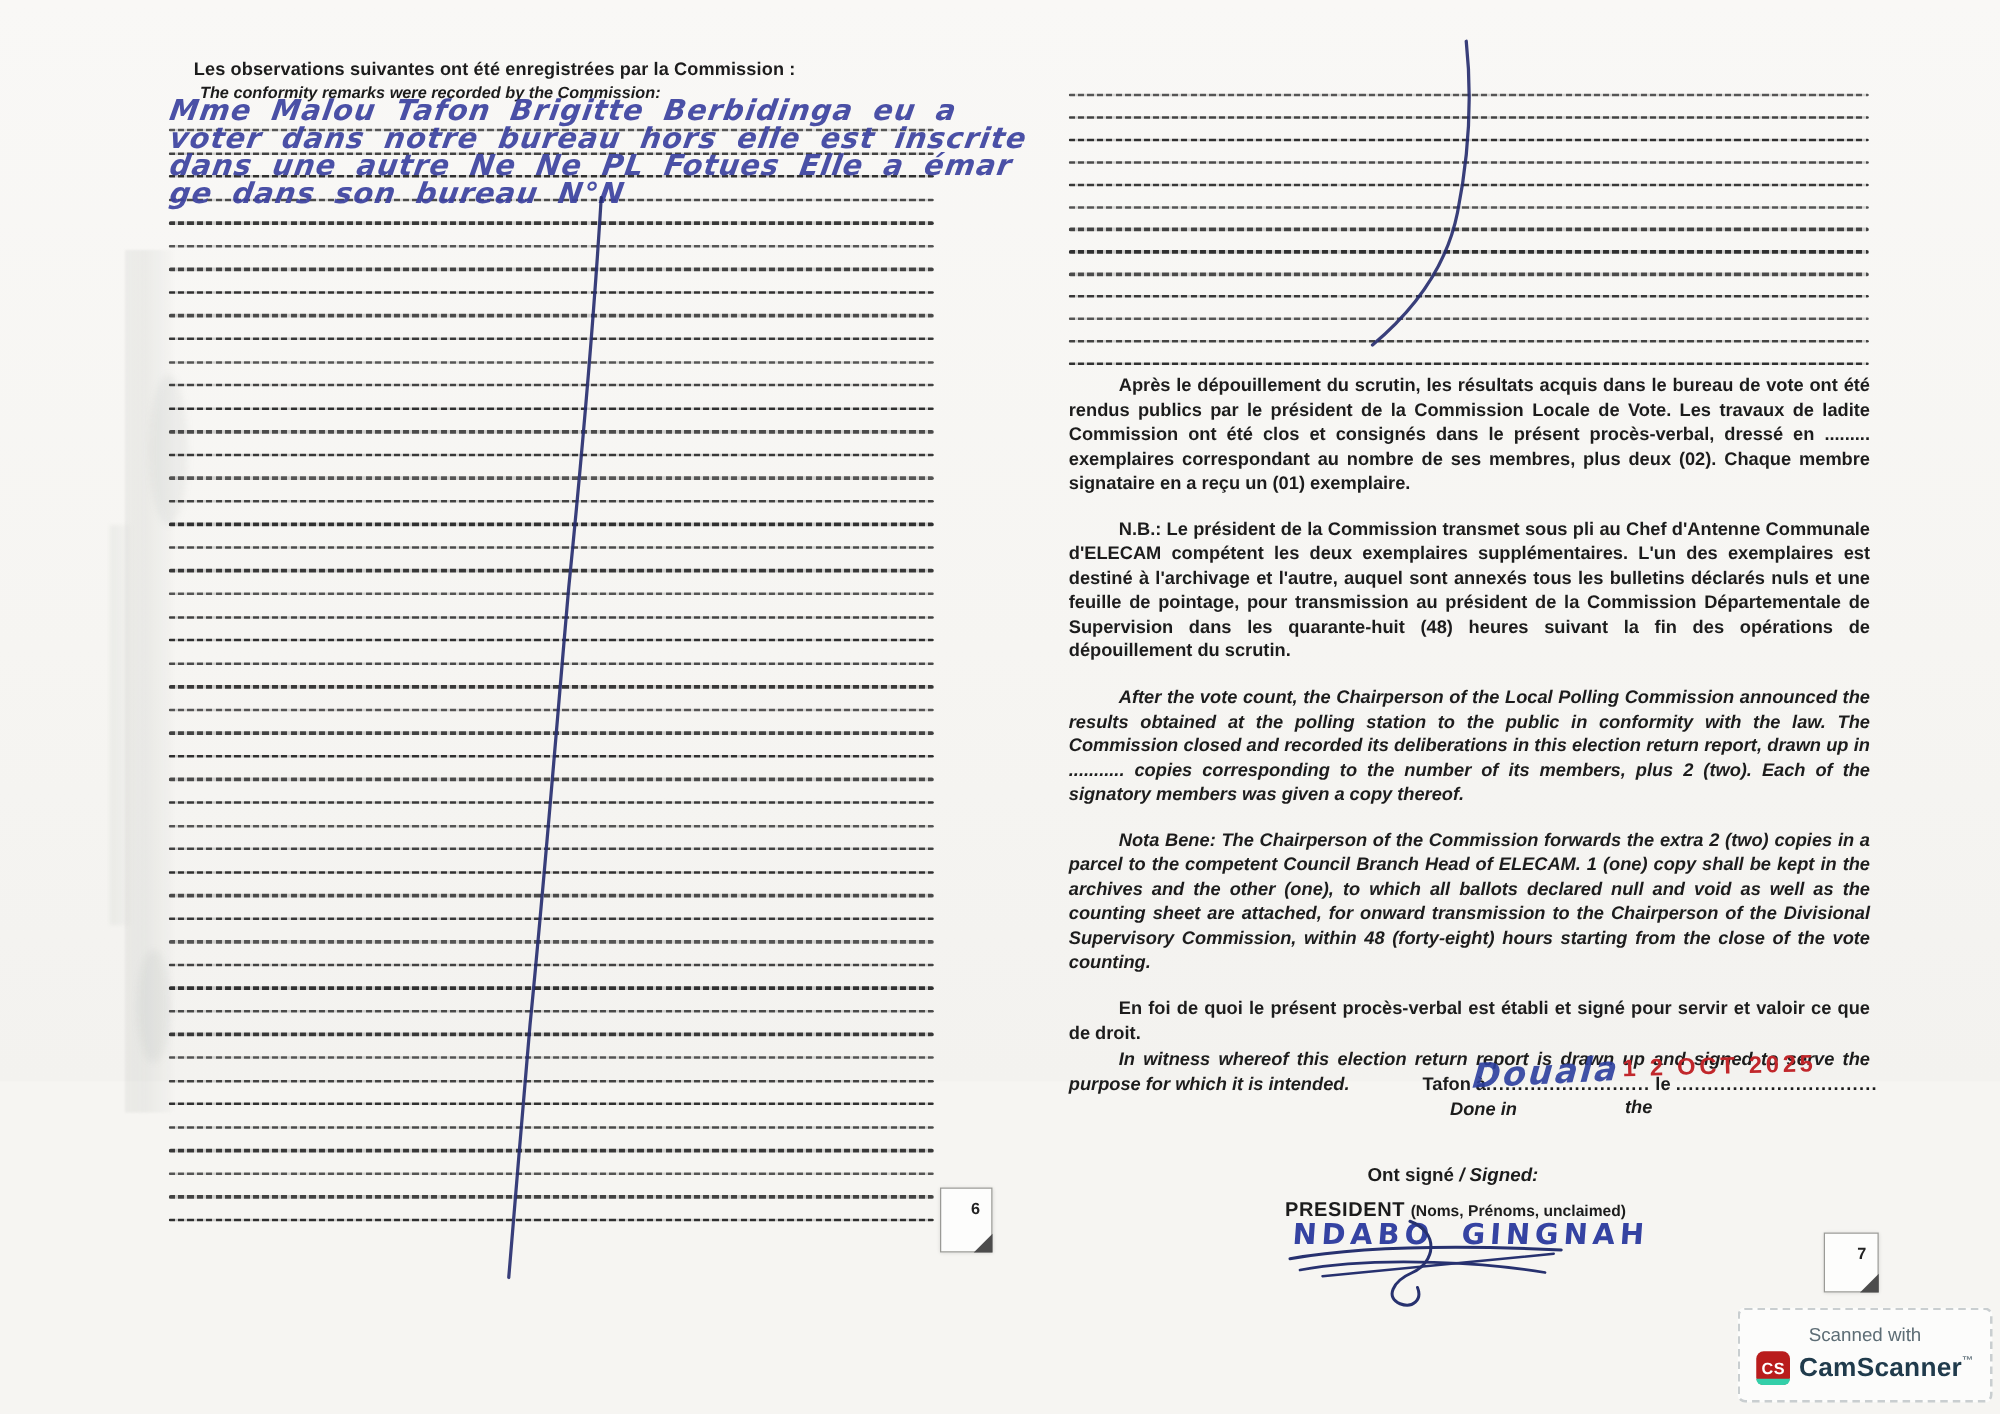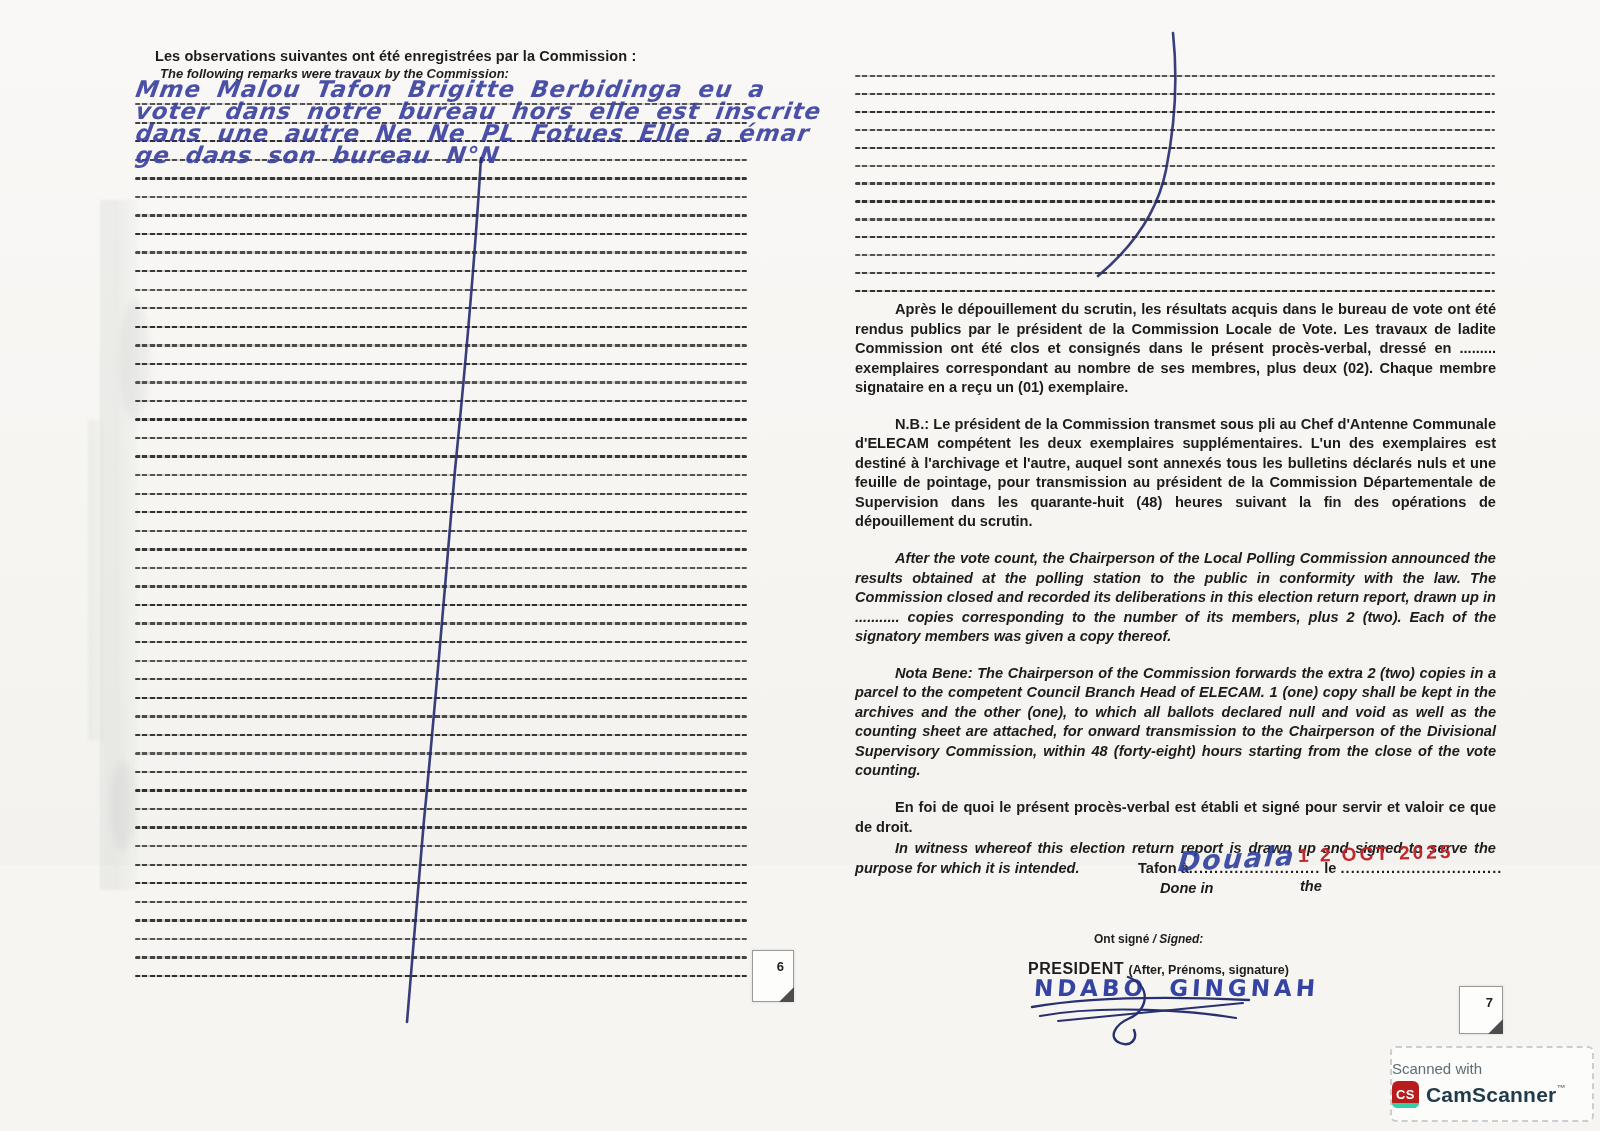--- a/index.html
+++ b/index.html
@@ -45,42 +45,42 @@
   .fait-row{position:absolute;left:1138px;top:860px;font-size:14.6px;font-weight:bold;white-space:nowrap;}
   .dots{letter-spacing:1px;font-weight:bold;}
   .done-in{position:absolute;left:1160px;top:880px;font-size:14.6px;font-weight:bold;font-style:italic;}
   .the-lbl{position:absolute;left:1300px;top:878px;font-size:14.6px;font-weight:bold;font-style:italic;}
   .hand-city{position:absolute;left:1178px;top:843px;color:#2c3f9f;
     font-family:"DejaVu Sans",sans-serif;font-style:italic;font-weight:bold;font-size:27px;
     letter-spacing:2px;transform:rotate(-3deg) skewX(-8deg);opacity:.9;}
   .stamp{position:absolute;left:1298px;top:843px;color:#c1272b;font-weight:bold;
     font-size:19px;letter-spacing:3px;transform:rotate(-1.5deg);white-space:nowrap;
     font-family:"Liberation Sans",sans-serif;}
-  .ont-signe{position:absolute;left:1094px;top:932px;font-size:12px;font-weight:bold;}
+  .ont-signe{position:absolute;left:1094px;top:932px;font-size:15px;font-weight:bold;}
   .ont-signe .sg{font-style:italic;}
   .president-line{position:absolute;left:1028px;top:960px;white-space:nowrap;}
   .president-line .pres{font-size:16px;font-weight:bold;letter-spacing:.5px;}
   .president-line .sub{font-size:12.5px;font-weight:bold;}
   .hand-name{position:absolute;left:1034px;top:975px;color:#2b3a9e;
     font-family:"DejaVu Sans",sans-serif;font-weight:bold;font-size:23px;
     letter-spacing:4px;word-spacing:10px;transform:skewX(-4deg);white-space:nowrap;opacity:.95;}
 
   
   .page-marker{position:absolute;background:#fdfdfc;border:1.5px solid #9a9a96;
     box-shadow:0 0 3px rgba(0,0,0,.12);}
   .page-marker .num{position:absolute;right:9px;top:8px;font-size:13px;font-weight:bold;color:#222;}
   .page-marker .fold{position:absolute;right:-1px;bottom:-1px;width:0;height:0;
     border-left:15px solid transparent;border-bottom:15px solid #4c4c4c;}
   #marker-6{left:752px;top:950px;width:40px;height:50px;}
   #marker-7{left:1459px;top:986px;width:42px;height:46px;}
 
   
   .cs-badge{position:absolute;left:1390px;top:1046px;width:200px;height:72px;
     background:#fcfcfb;border:2px dashed #c9ced0;border-radius:6px;
-    display:flex;flex-direction:column;align-items:flex-start;justify-content:center;gap:4px;}
+    display:flex;flex-direction:column;align-items:center;justify-content:center;gap:4px;}
   .cs-line1{font-size:15px;color:#5d6d75;}
   .cs-row{display:flex;align-items:center;gap:7px;}
   .cs-icon{width:27px;height:27px;border-radius:6px;background:#b91c1c;position:relative;
     display:flex;align-items:center;justify-content:center;}
   .cs-icon span{color:#fff;font-weight:bold;font-size:13px;letter-spacing:.5px;}
   .cs-icon::after{content:"";position:absolute;left:0;bottom:0;width:100%;height:5px;
     background:#33cfa9;border-radius:0 0 6px 6px;}
   .cs-brand{font-size:21px;font-weight:bold;color:#203b4c;letter-spacing:.2px;}
   .cs-tm{font-size:9px;color:#6b7b84;vertical-align:top;}
 </style>
@@ -88,21 +88,21 @@
 <body>
 
 <div id="canvas">
 
   <div class="edge-streak"></div>
   <div class="edge-streak2"></div>
   <div class="smudge" style="left:120px;top:300px;width:30px;height:120px;"></div>
   <div class="smudge" style="left:110px;top:760px;width:26px;height:90px;"></div>
 
   <div class="hdr-fr">Les observations suivantes ont été enregistrées par la Commission :</div>
-  <div class="hdr-en">The following remarks were travaux by the Commission:</div>
+  <div class="hdr-en">The conformity remarks were recorded by the Commission:</div>
 
   <div id="left-rules" class="rules">
       <div class="rule" style="top: 0px; opacity: 0.78;"></div>
       <div class="rule" style="top: 18.55px; opacity: 0.87;"></div>
       <div class="rule" style="top: 37.1px; opacity: 0.96;"></div>
       <div class="rule" style="top: 55.65px; opacity: 0.83;"></div>
       <div class="rule" style="top: 74.2px; opacity: 0.92;"></div>
       <div class="rule" style="top: 92.75px; opacity: 0.78;"></div>
       <div class="rule" style="top: 111.3px; opacity: 0.87;"></div>
       <div class="rule" style="top: 129.85px; opacity: 0.96;"></div>
@@ -201,21 +201,21 @@
   <div class="done-in">Done in</div>
   <div class="the-lbl">the</div>
 
   <div class="ont-signe">
     <span>Ont signé</span>
     <span class="sg">/ Signed:</span>
   </div>
 
   <div class="president-line">
     <span class="pres">PRESIDENT</span>
-    <span class="sub">(After, Prénoms, signature)</span>
+    <span class="sub">(Noms, Prénoms, unclaimed)</span>
   </div>
   <div class="hand-name">NDABO GINGNAH</div>
 
   <svg class="ink" width="1600" height="1131">
     <path d="M1032,1007 C1095,996 1185,997 1249,1000" fill="none" stroke="#27316f" stroke-width="2.4" stroke-linecap="round"></path>
     <path d="M1040,1016 C1105,1004 1195,1011 1236,1018" fill="none" stroke="#27316f" stroke-width="2.2" stroke-linecap="round"></path>
     <path d="M1058,1021 L1243,1003" fill="none" stroke="#27316f" stroke-width="2" stroke-linecap="round"></path>
     <path d="M1128,977 C1152,986 1148,1010 1130,1018 C1114,1025 1108,1038 1120,1043 C1130,1047 1138,1040 1134,1030" fill="none" stroke="#27316f" stroke-width="2.4" stroke-linecap="round"></path>
   </svg>
 

